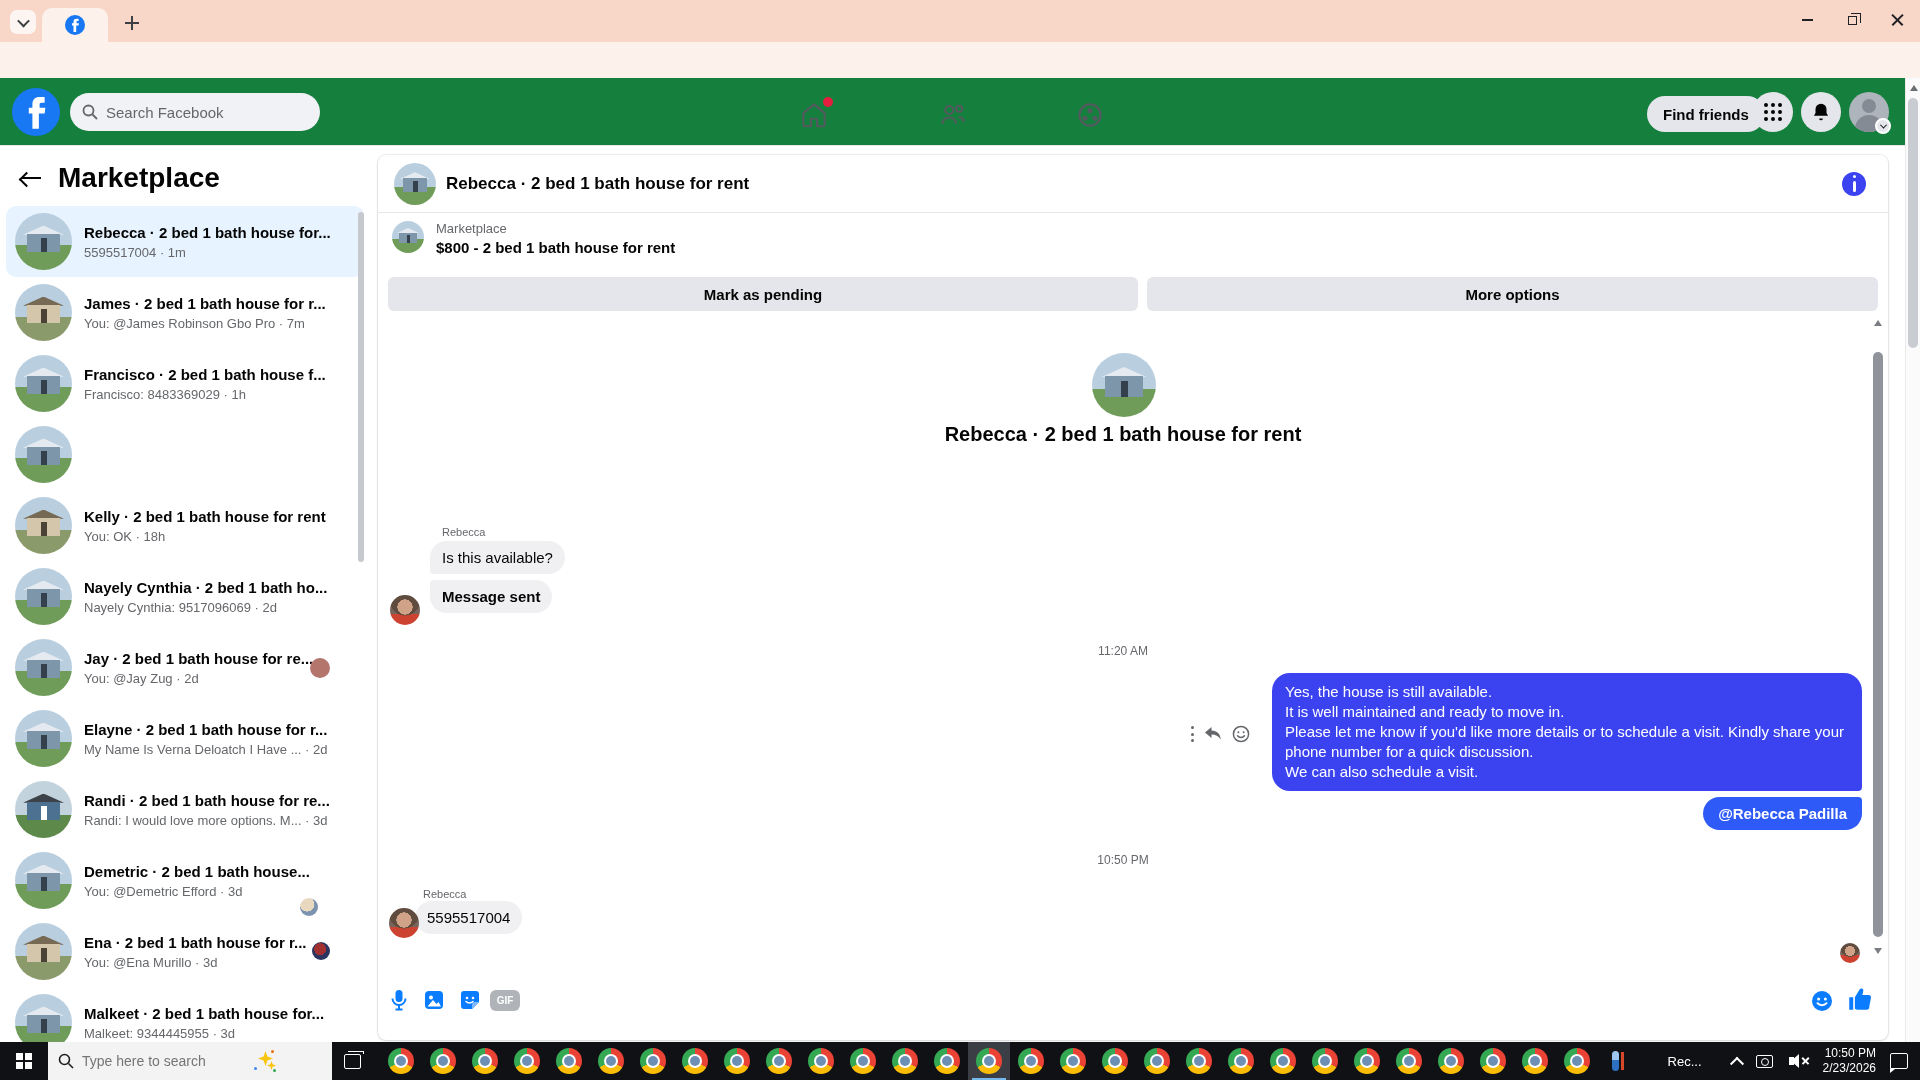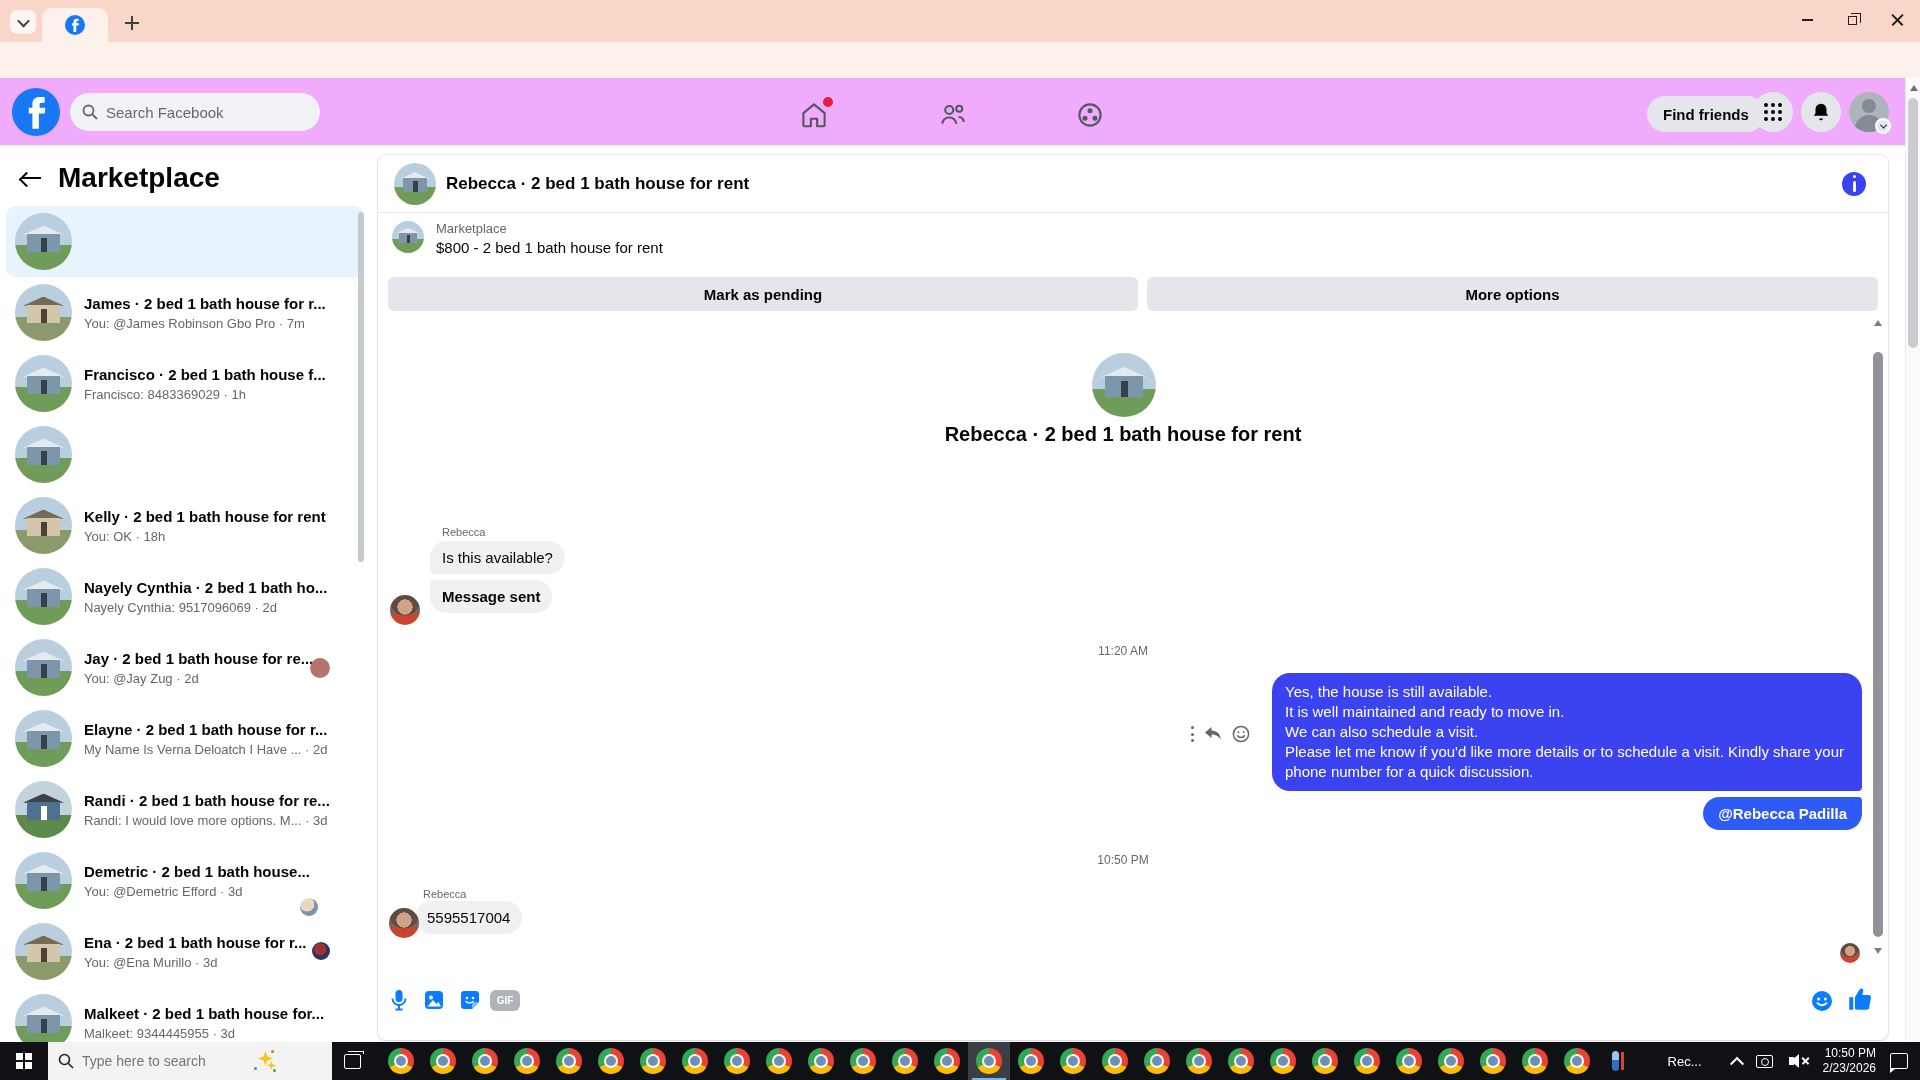--- a/index.html
+++ b/index.html
@@ -40,21 +40,21 @@
   .chrome-avatar::after { content:""; width:13px; height:7px; border-radius:7px 7px 0 0; background:#d93025; margin-bottom:2px; }
 
   
   .page-scrollbar { position:absolute; right:0; top:78px; width:15px; height:982px; background:#fbfbfc; border-left:1px solid #ebebeb; }
   .ps-arrow { position:absolute; left:4px; width:0; height:0; border-left:4px solid transparent; border-right:4px solid transparent; }
   .ps-up { top:7px; border-bottom:6px solid #6a6d72; }
   .ps-dn { bottom:7px; border-top:6px solid #6a6d72; }
   .ps-thumb { position:absolute; left:2px; top:20px; width:10px; height:250px; background:#c9ccd1; border-radius:5px; }
 
   
-  #fb-header { position:absolute; left:0; top:78px; width:1905px; height:68px; background:#f0abfc; border-bottom:1px solid #e4e6eb; z-index:5; }
+  #fb-header { position:absolute; left:0; top:78px; width:1905px; height:68px; background:#15803d; border-bottom:1px solid #e4e6eb; z-index:5; }
   .fb-logo { position:absolute; left:12px; top:10px; width:48px; height:48px; }
   .fb-search { position:absolute; left:70px; top:15px; width:250px; height:38px; border-radius:19px; background:#f0f2f5; display:flex; align-items:center; padding:0 12px; }
   .fb-search input { border:none; outline:none; background:transparent; font-size:15px; color:#65676b; margin-left:8px; width:190px; font-family:inherit; }
   .fb-search input::placeholder { color:#65676b; }
   .hdr-center-ic { position:absolute; top:22px; width:30px; height:30px; }
   .red-dot { position:absolute; right:-4px; top:-3px; width:10px; height:10px; border-radius:50%; background:#e41e3f; }
   .find-friends { position:absolute; left:1647px; top:18px; height:36px; padding:0 16px; border-radius:18px; background:#e4e6eb; display:flex; align-items:center; font-size:15px; font-weight:700; color:#050505; }
   .hdr-circle { position:absolute; top:14px; width:40px; height:40px; border-radius:50%; background:#e4e6eb; display:flex; align-items:center; justify-content:center; }
   .grid9 { width:18px; height:18px; display:grid; grid-template-columns:repeat(3,1fr); gap:2.4px; }
   .grid9 i { background:#050505; border-radius:50%; }
@@ -112,21 +112,21 @@
   #chat-card { position:absolute; left:378px; top:155px; width:1510px; height:885px; background:#fff; border-radius:8px; box-shadow:0 0 0 1px rgba(0,0,0,.06), 0 1px 3px rgba(0,0,0,.12); }
   .chat-header { position:absolute; left:0; top:0; width:100%; height:58px; border-bottom:1px solid #e4e6eb; }
   .chat-header .avatar { position:absolute; left:16px; top:8px; }
   .chat-title { position:absolute; left:68px; top:19px; font-size:17px; font-weight:700; color:#050505; }
   .info-ic { position:absolute; right:22px; top:17px; width:24px; height:24px; border-radius:50%; background:#3b43f1; display:flex; align-items:center; justify-content:center; }
   .info-ic i { display:block; width:3px; height:11px; position:relative; background:#fff; border-radius:2px; margin-top:4px; }
   .info-ic i::before { content:""; position:absolute; left:0; top:-6px; width:3px; height:3px; background:#fff; border-radius:50%; }
   .ctx-row { position:absolute; left:14px; top:66px; display:flex; }
   .ctx-texts { margin-left:12px; }
   .ctx-label { font-size:13px; color:#65676b; }
-  .ctx-listing { font-size:15px; color:#050505; margin-top:3px; }
+  .ctx-listing { font-size:15px; color:#050505; margin-top:3px;font-weight:bold; }
   .action-btn { position:absolute; top:122px; height:34px; border-radius:6px; background:#e4e6eb; border:none; font-family:inherit; font-size:15px; font-weight:600; color:#050505; }
   .btn-pending { left:10px; width:750px; }
   .btn-more { left:769px; width:731px; }
 
   .intro-avatar { position:absolute; left:714px; top:198px; }
   .intro-title { position:absolute; left:0; top:268px; width:1490px; text-align:center; font-size:20px; font-weight:700; color:#050505; }
   .intro-note { position:absolute; left:0; top:341px; width:1490px; text-align:center; font-size:13px; color:#65676b; }
   .intro-note a { color:#1877f2; text-decoration:none; font-weight:600; margin-left:4px; }
 
   .msg-label { position:absolute; font-size:11px; color:#65676b; }
@@ -353,20 +353,24 @@
     <span class="back-arrow"></span>
     <span class="sb-title">Marketplace</span>
   </div>
   <div id="conv-list">
   <div class="conv-item selected">
     <span class="avatar avatar-56 blue">
           <span class="roof"></span>
           <span class="wall"></span>
           <span class="door"></span>
         </span>
+    <span class="conv-texts">
+      <span class="conv-title" style="display:block">Rebecca · 2 bed 1 bath house for...</span>
+      <span class="conv-sub" style="display:block">5595517004 · 1m</span>
+    </span>
 
   </div>
 
   <div class="conv-item">
     <span class="avatar avatar-56 tan">
           <span class="roof"></span>
           <span class="wall"></span>
           <span class="door"></span>
         </span>
     <span class="conv-texts">
@@ -560,22 +564,22 @@
         <circle cx="9" cy="9" r="7.6" fill="none" stroke="#65676b" stroke-width="1.5"></circle>
         <circle cx="6.4" cy="7.2" r="1" fill="#65676b"></circle>
         <circle cx="11.6" cy="7.2" r="1" fill="#65676b"></circle>
         <path d="M5.5 10.8a4.4 4.4 0 0 0 7 0" fill="none" stroke="#65676b" stroke-width="1.5" stroke-linecap="round"></path>
       </svg>
   </div>
 
   <div class="reply-bubble" style="white-space: normal;">
       <div>Yes, the house is still available.</div>
       <div>It is well maintained and ready to move in.</div>
+      <div>Please let me know if you'd like more details or to schedule a visit. Kindly share your phone number for a quick discussion.</div>
       <div>We can also schedule a visit.</div>
-      <div>Please let me know if you'd like more details or to schedule a visit. Kindly share your phone number for a quick discussion.</div>
     </div>
   <div class="mention-pill">@Rebecca Padilla</div>
 
   <div class="ts" style="top:698px">10:50 PM</div>
 
   <span class="msg-label msg-label-2">Rebecca</span>
   <div class="bubble b3">5595517004</div>
   <span class="person person-30 msg-avatar-2"></span>
 
   <span class="person person-20 seen-avatar"></span>

